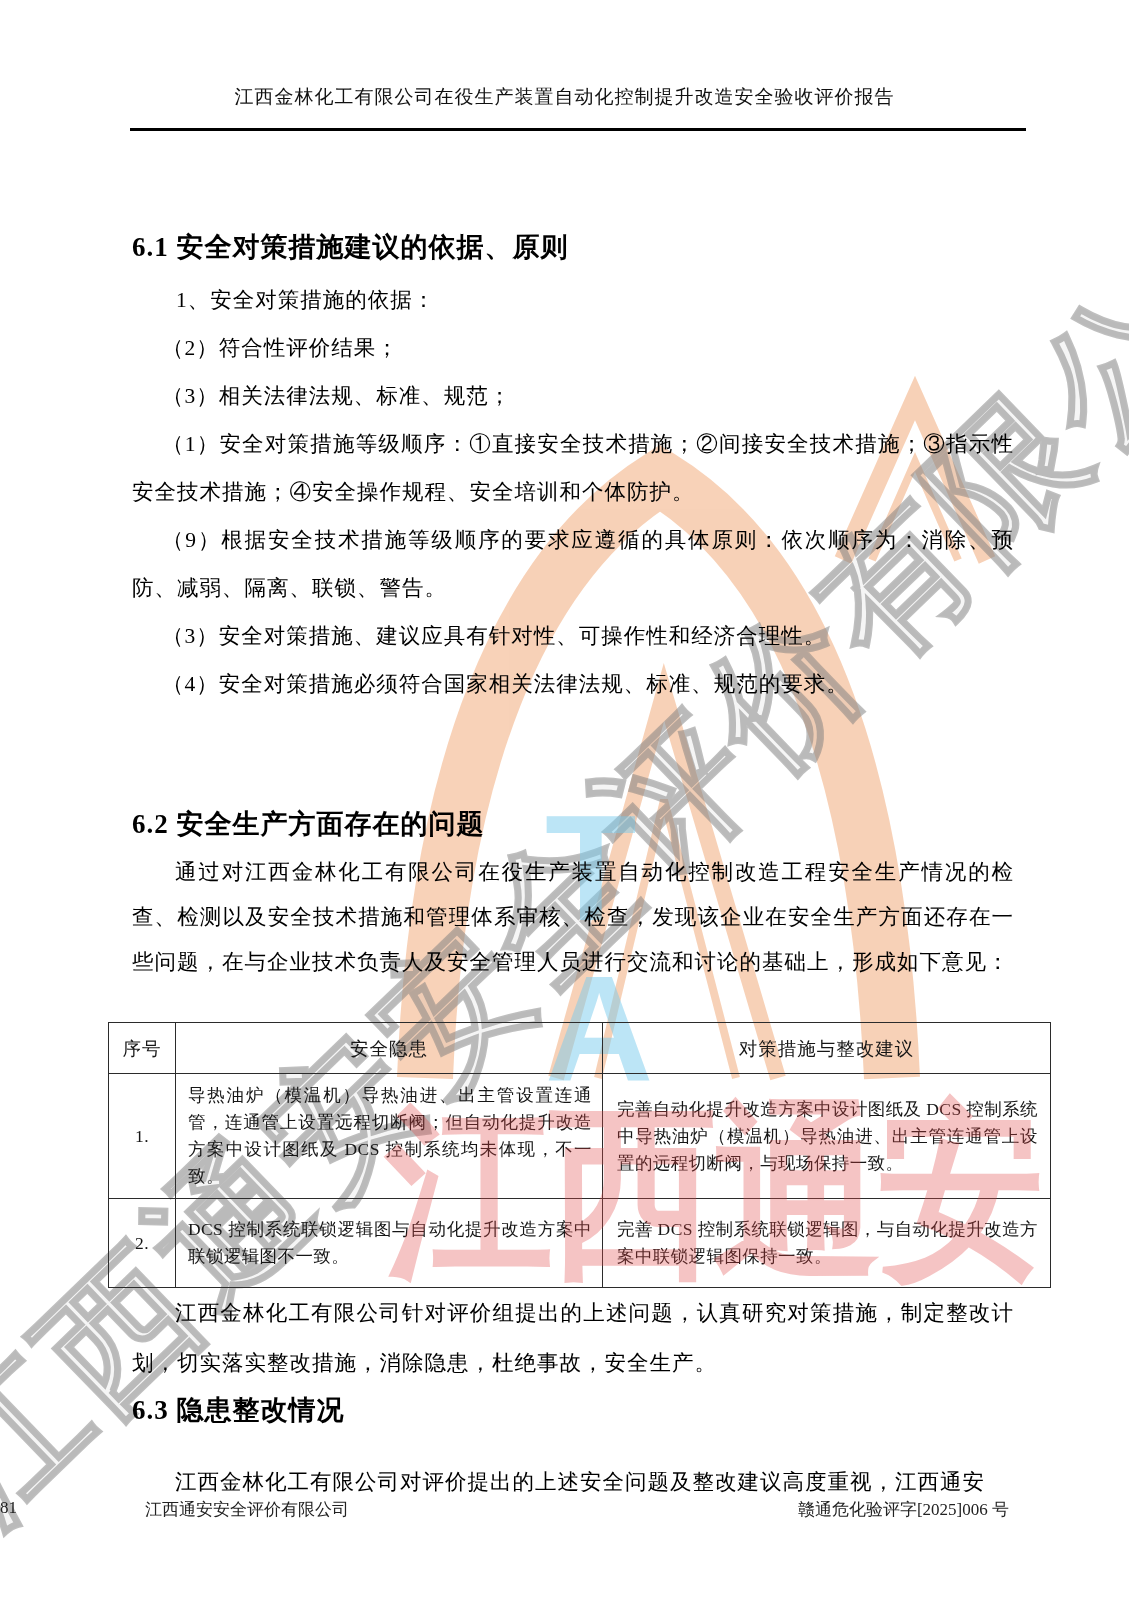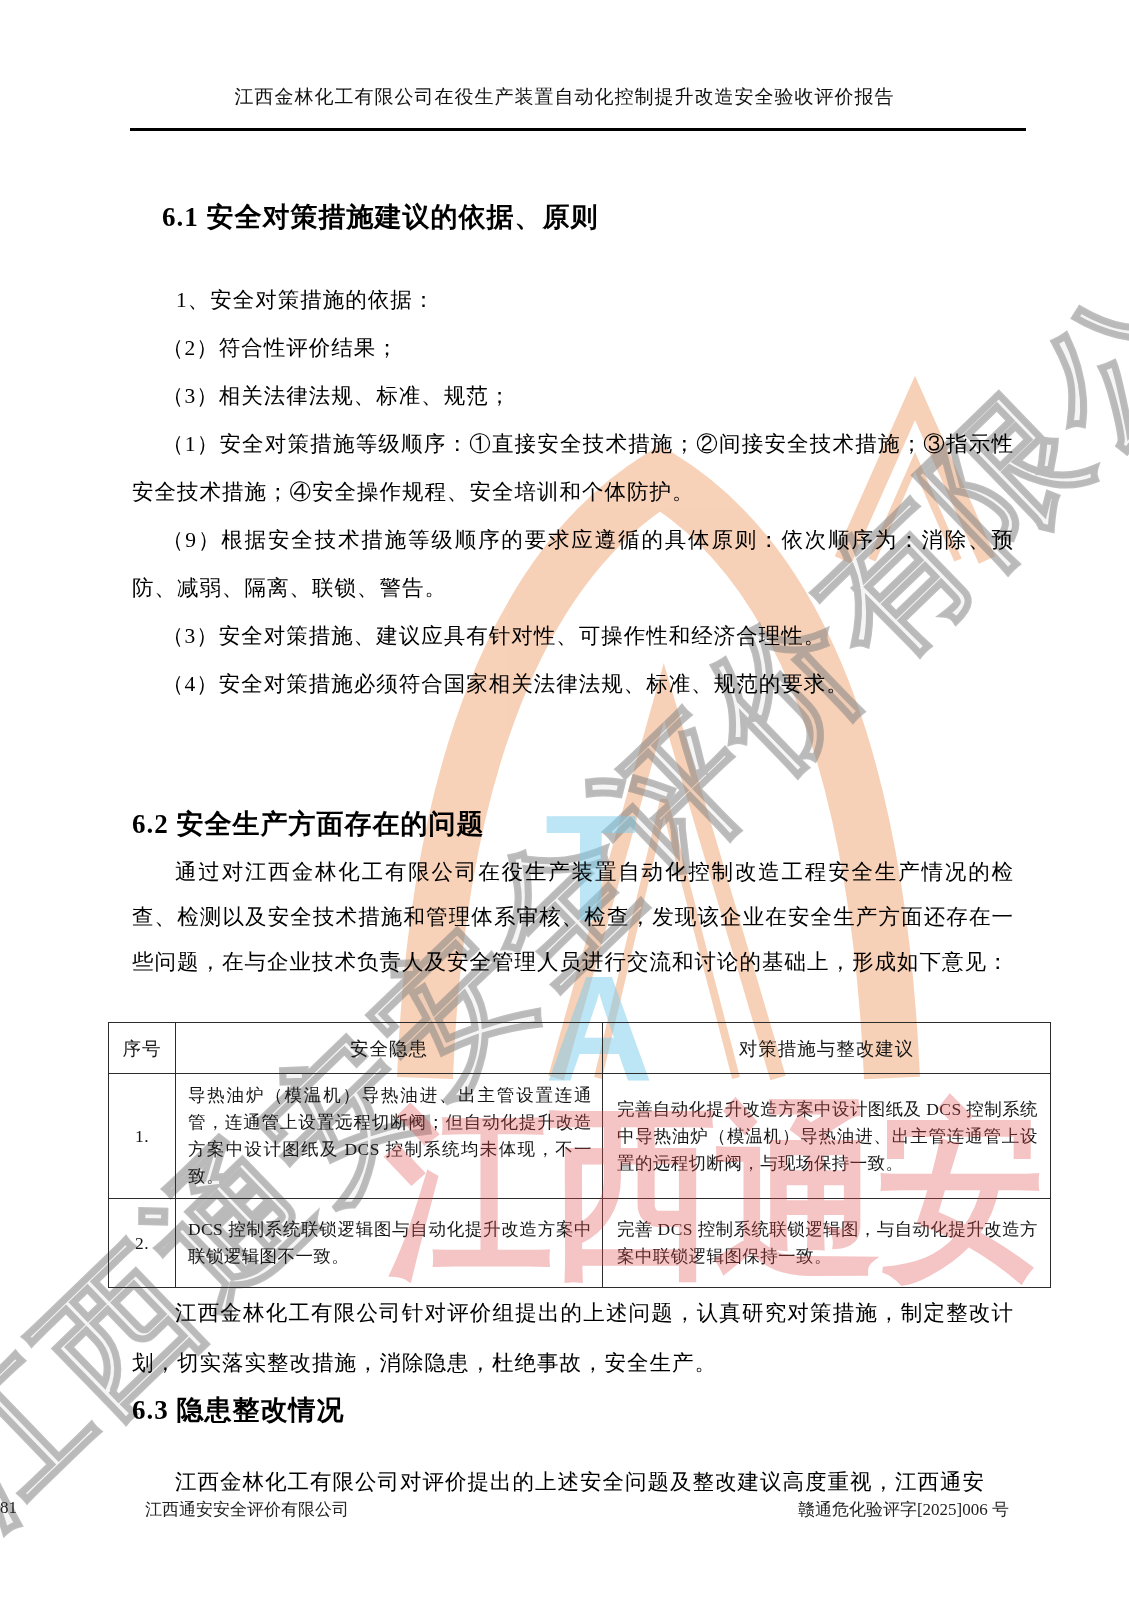--- a/index.html
+++ b/index.html
@@ -45,21 +45,21 @@
   .chapter-title{
     position:absolute;top:148px;left:0;width:100%;text-align:center;
     font-family:"Liberation Sans","DejaVu Sans",sans-serif;
     font-size:30px;font-weight:bold;letter-spacing:2px;color:#000;
   }
   .h2{
     position:absolute;left:132px;
     font-size:27px;font-weight:bold;letter-spacing:1px;color:#000;
     font-family:"Liberation Serif","DejaVu Serif",serif;
   }
-  #h2-61{top:199px;margin-left:30px;}
+  #h2-61{top:229px;}
   #h2-62{top:806px;}
   #h2-63{top:1392px;}
 
   .body-block{position:absolute;left:132px;width:882px;font-size:21.5px;letter-spacing:1px;color:#000000;}
   #items-61{top:276px;}
   .item{line-height:48px;text-align:justify;}
   .item.ind-num{padding-left:44px;}
   .item.ind-paren{padding-left:30px;}
   .item.wrap{text-indent:30px;padding-left:0;}
 

